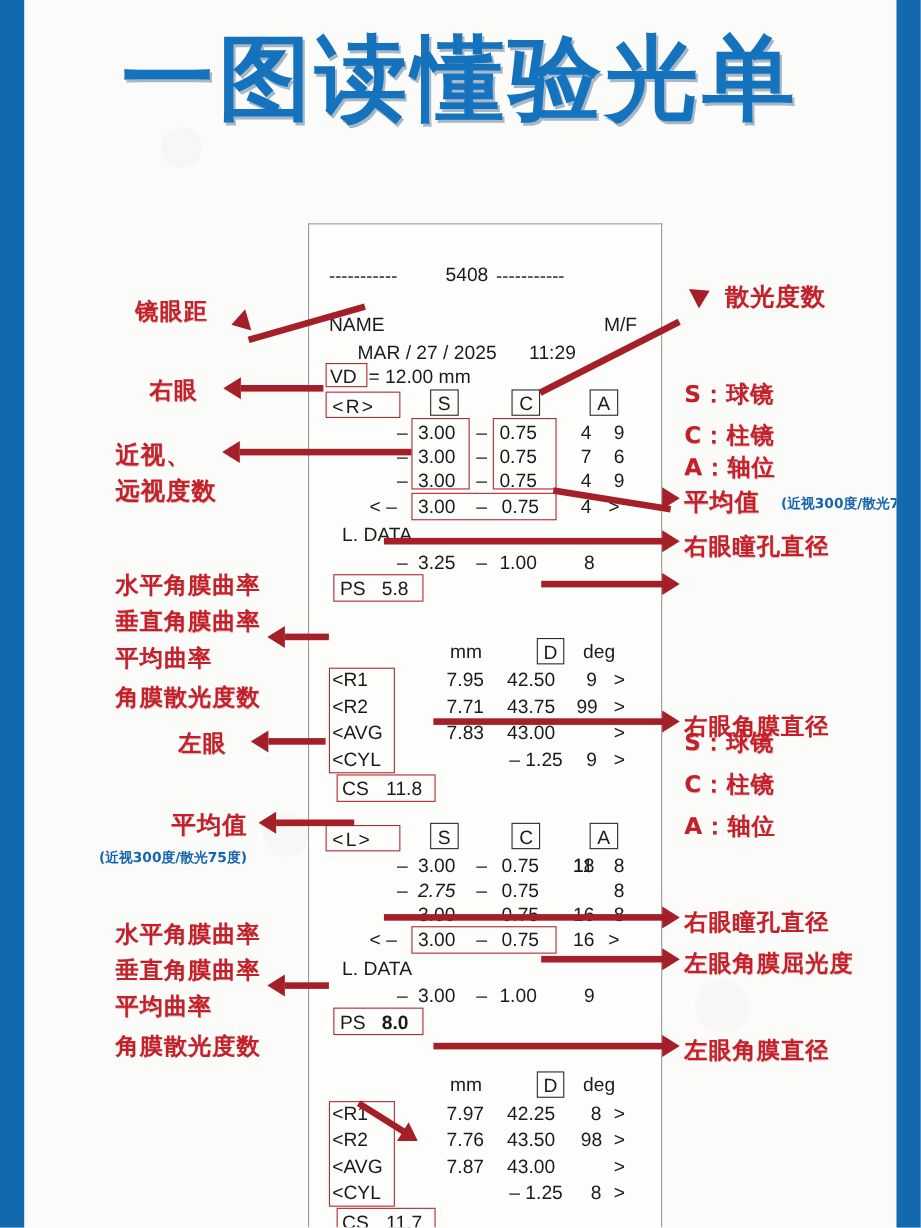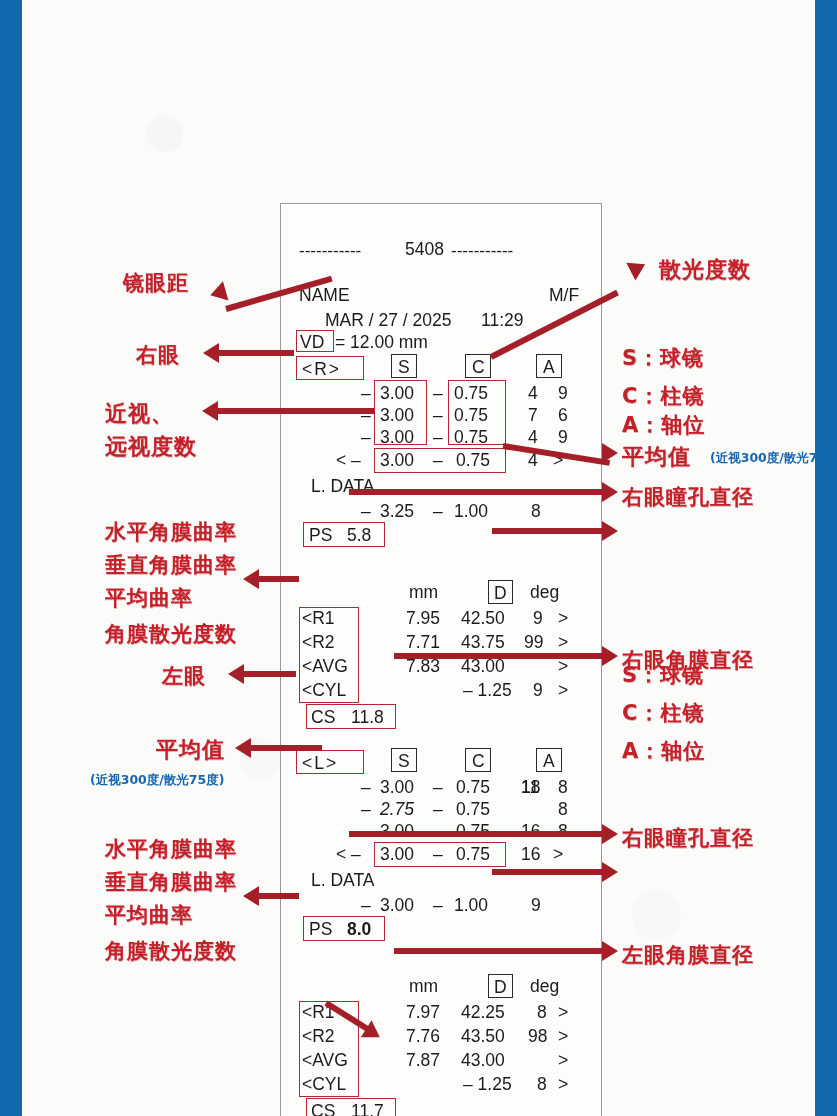--- a/index.html
+++ b/index.html
@@ -96,20 +96,21 @@
   }
   .ahead.left{border-right:16px solid #a41f28;}
   .ahead.right{border-left:16px solid #a41f28;}
   .diag{position:absolute;transform-origin:left center;height:6px;background:#a41f28;}
 </style>
 </head>
 <body>
 
 <div class="page">
 
+  <div class="title">一图读懂验光单</div>
 
   <div class="receipt">
 
     <div class="dash r-txt" style="left:18px;top:38px;">-----------</div>
     <div class="r-txt" style="left:124px;top:37px;">5408</div>
     <div class="dash r-txt" style="left:170px;top:38px;">-----------</div>
 
     <div class="r-txt" style="left:18px;top:83px;">NAME</div>
     <div class="r-txt" style="left:268px;top:83px;">M/F</div>
 
@@ -354,20 +355,21 @@
   <div class="ahead right" style="left:580px;top:646px;"></div>
 
   <div class="lbl" style="left:600px;top:661px;">S：球镜</div>
   <div class="lbl" style="left:600px;top:699px;">C：柱镜</div>
   <div class="lbl" style="left:600px;top:737px;">A：轴位</div>
 
   <div class="lbl" style="left:600px;top:824px;">右眼瞳孔直径</div>
   <div class="arrow" style="left:327px;top:831px;width:257px;"></div>
   <div class="ahead right" style="left:580px;top:824px;"></div>
 
+  <div class="lbl" style="left:600px;top:862px;">左眼角膜屈光度</div>
   <div class="arrow" style="left:470px;top:869px;width:114px;"></div>
   <div class="ahead right" style="left:580px;top:862px;"></div>
 
   <div class="lbl" style="left:600px;top:941px;">左眼角膜直径</div>
   <div class="arrow" style="left:372px;top:948px;width:212px;"></div>
   <div class="ahead right" style="left:580px;top:941px;"></div>
 
   <div class="diag" style="left:304px;top:1000px;width:56px;transform:rotate(32deg);"></div>
   <div class="ahead right" style="left:343px;top:1023px;transform:rotate(32deg);"></div>
 

